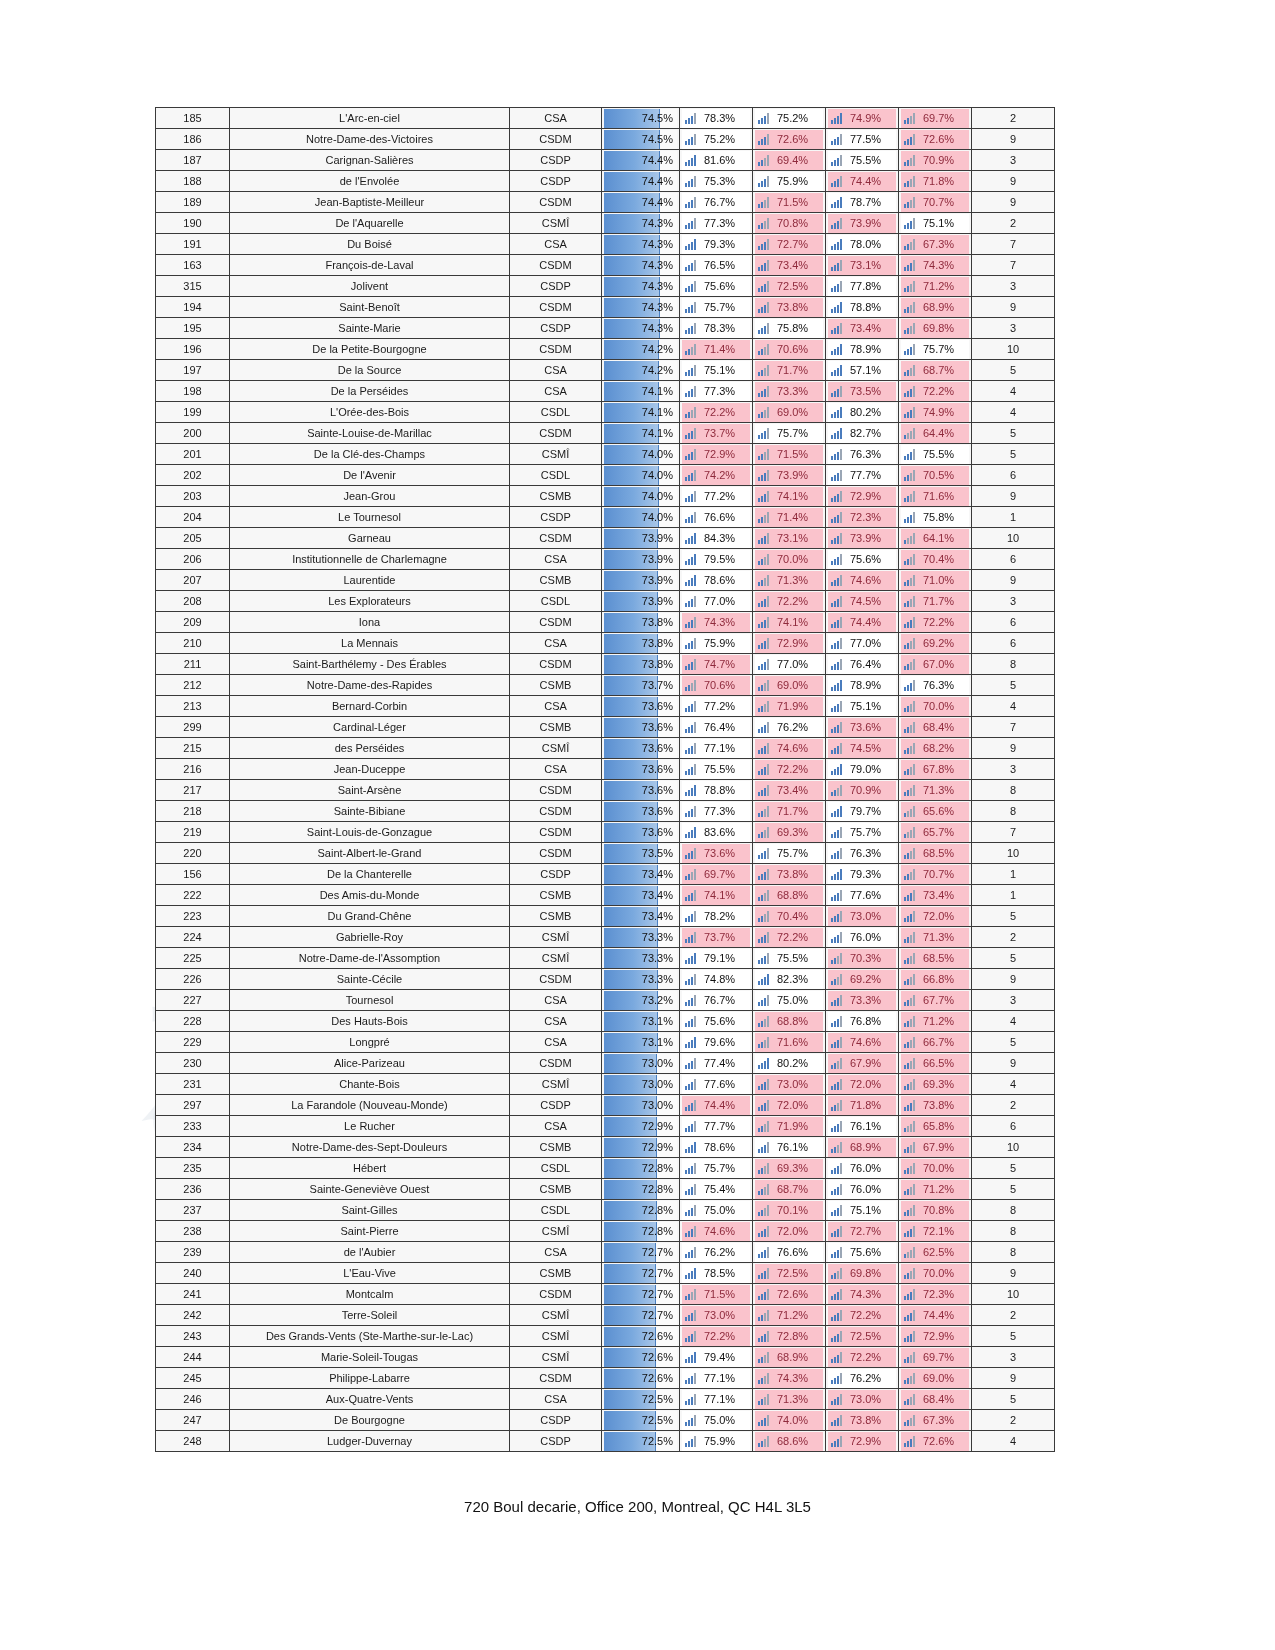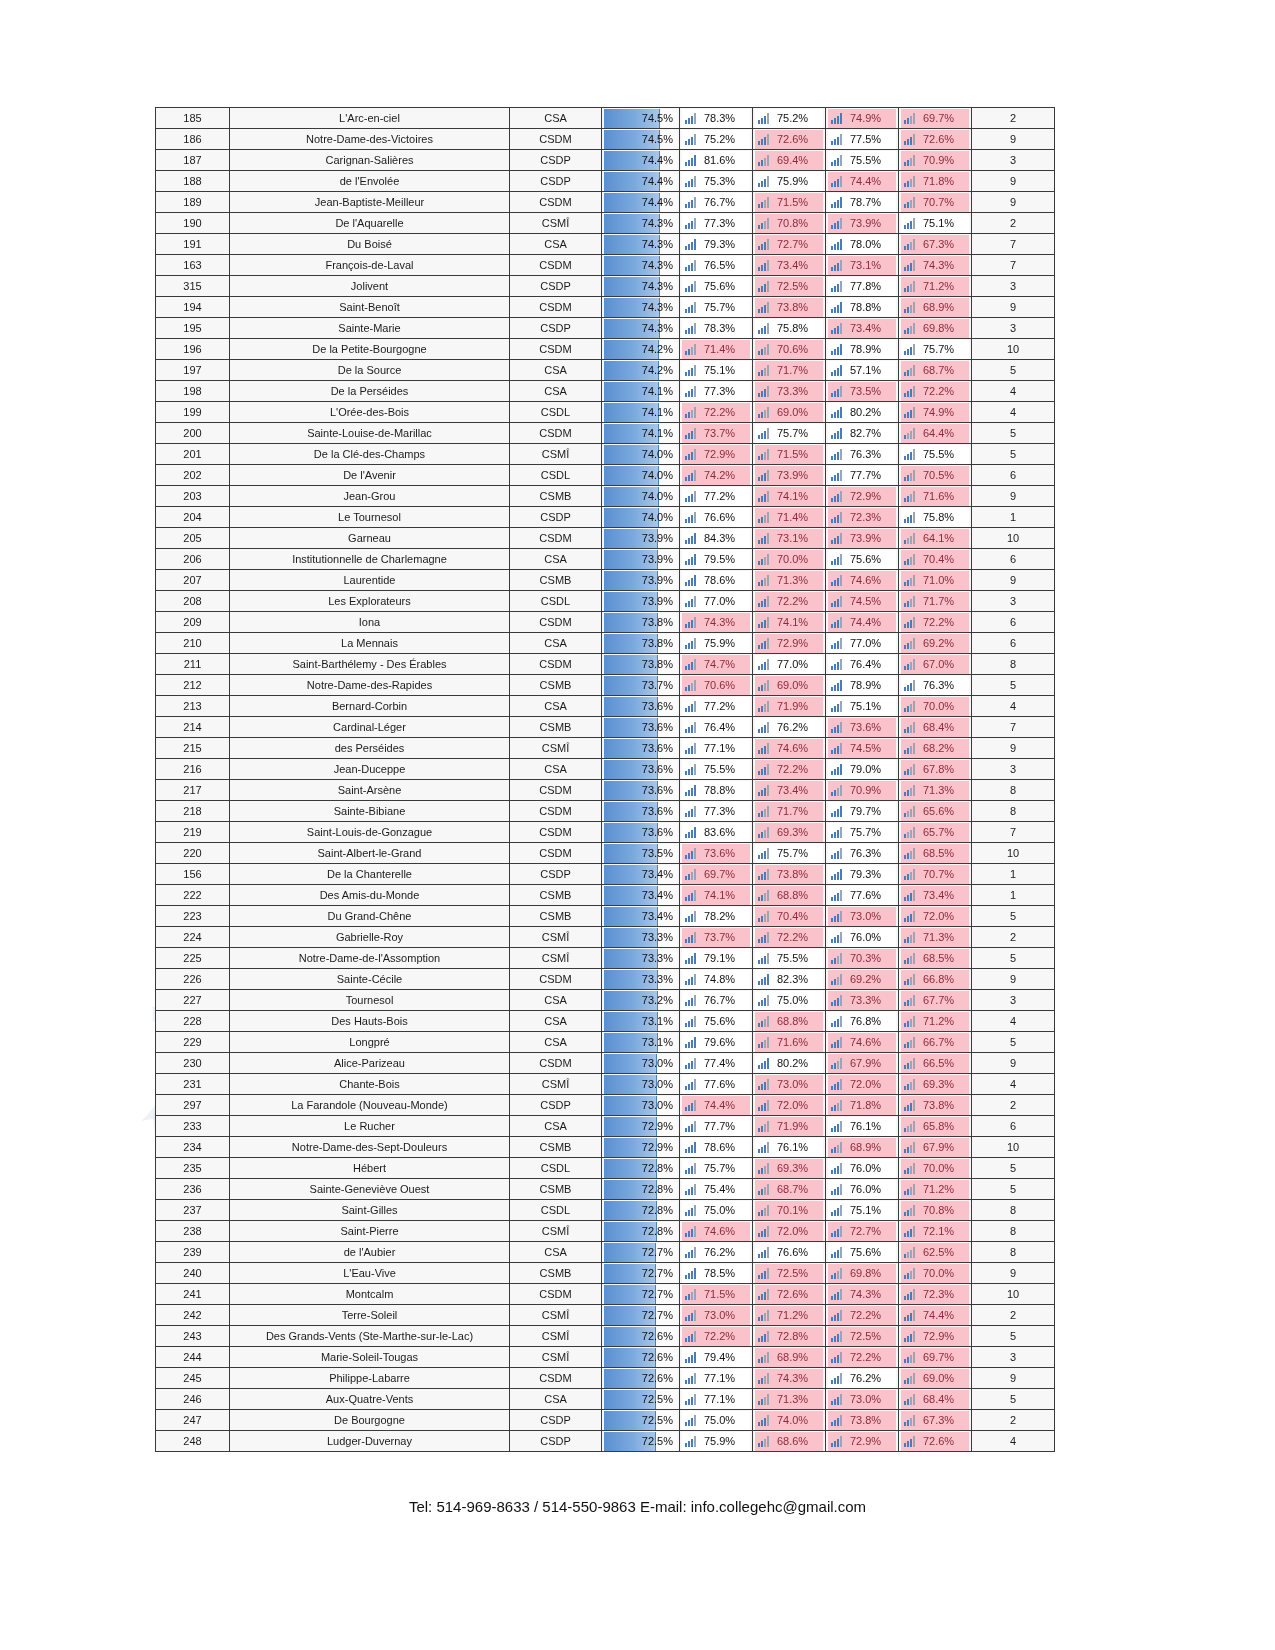--- a/index.html
+++ b/index.html
@@ -1797,21 +1797,21 @@
                 <i style="height:6px;background:#4a7cbd;"></i>
                 <i style="height:8px;background:#9aa6b5;"></i>
                 <i style="height:11px;background:#9aa6b5;"></i>
               </span>
               <span class="pct-txt">70.0%</span>
             </span>
           </td>
           <td class="c-last">4</td>
         </tr>
         <tr>
-          <td class="c-rank">214</td>
+          <td class="c-rank">299</td>
           <td class="c-name">Cardinal-Léger</td>
           <td class="c-board">CSMB</td>
           <td class="c-main">
             <span class="bar-wrap">
               <span class="bar-fill" style="width:73%"></span>
               <span class="bar-val">73.6%</span>
             </span>
           </td>
           <td class="c-pct">
             <span class="pct-wrap neutral">
@@ -3761,14 +3761,14 @@
               <span class="pct-txt">72.6%</span>
             </span>
           </td>
           <td class="c-last">4</td>
         </tr>
       </tbody>
   </table>
 </div>
 
 <div class="footer">
-  <div>Tel: 514-969-8633 / 514-550-9863    E-mail: info.collegehc@gmail.com</div>
+  <div>720 Boul decarie, Office 200, Montreal, QC H4L 3L5</div>
 </div>
 
 </body></html>

